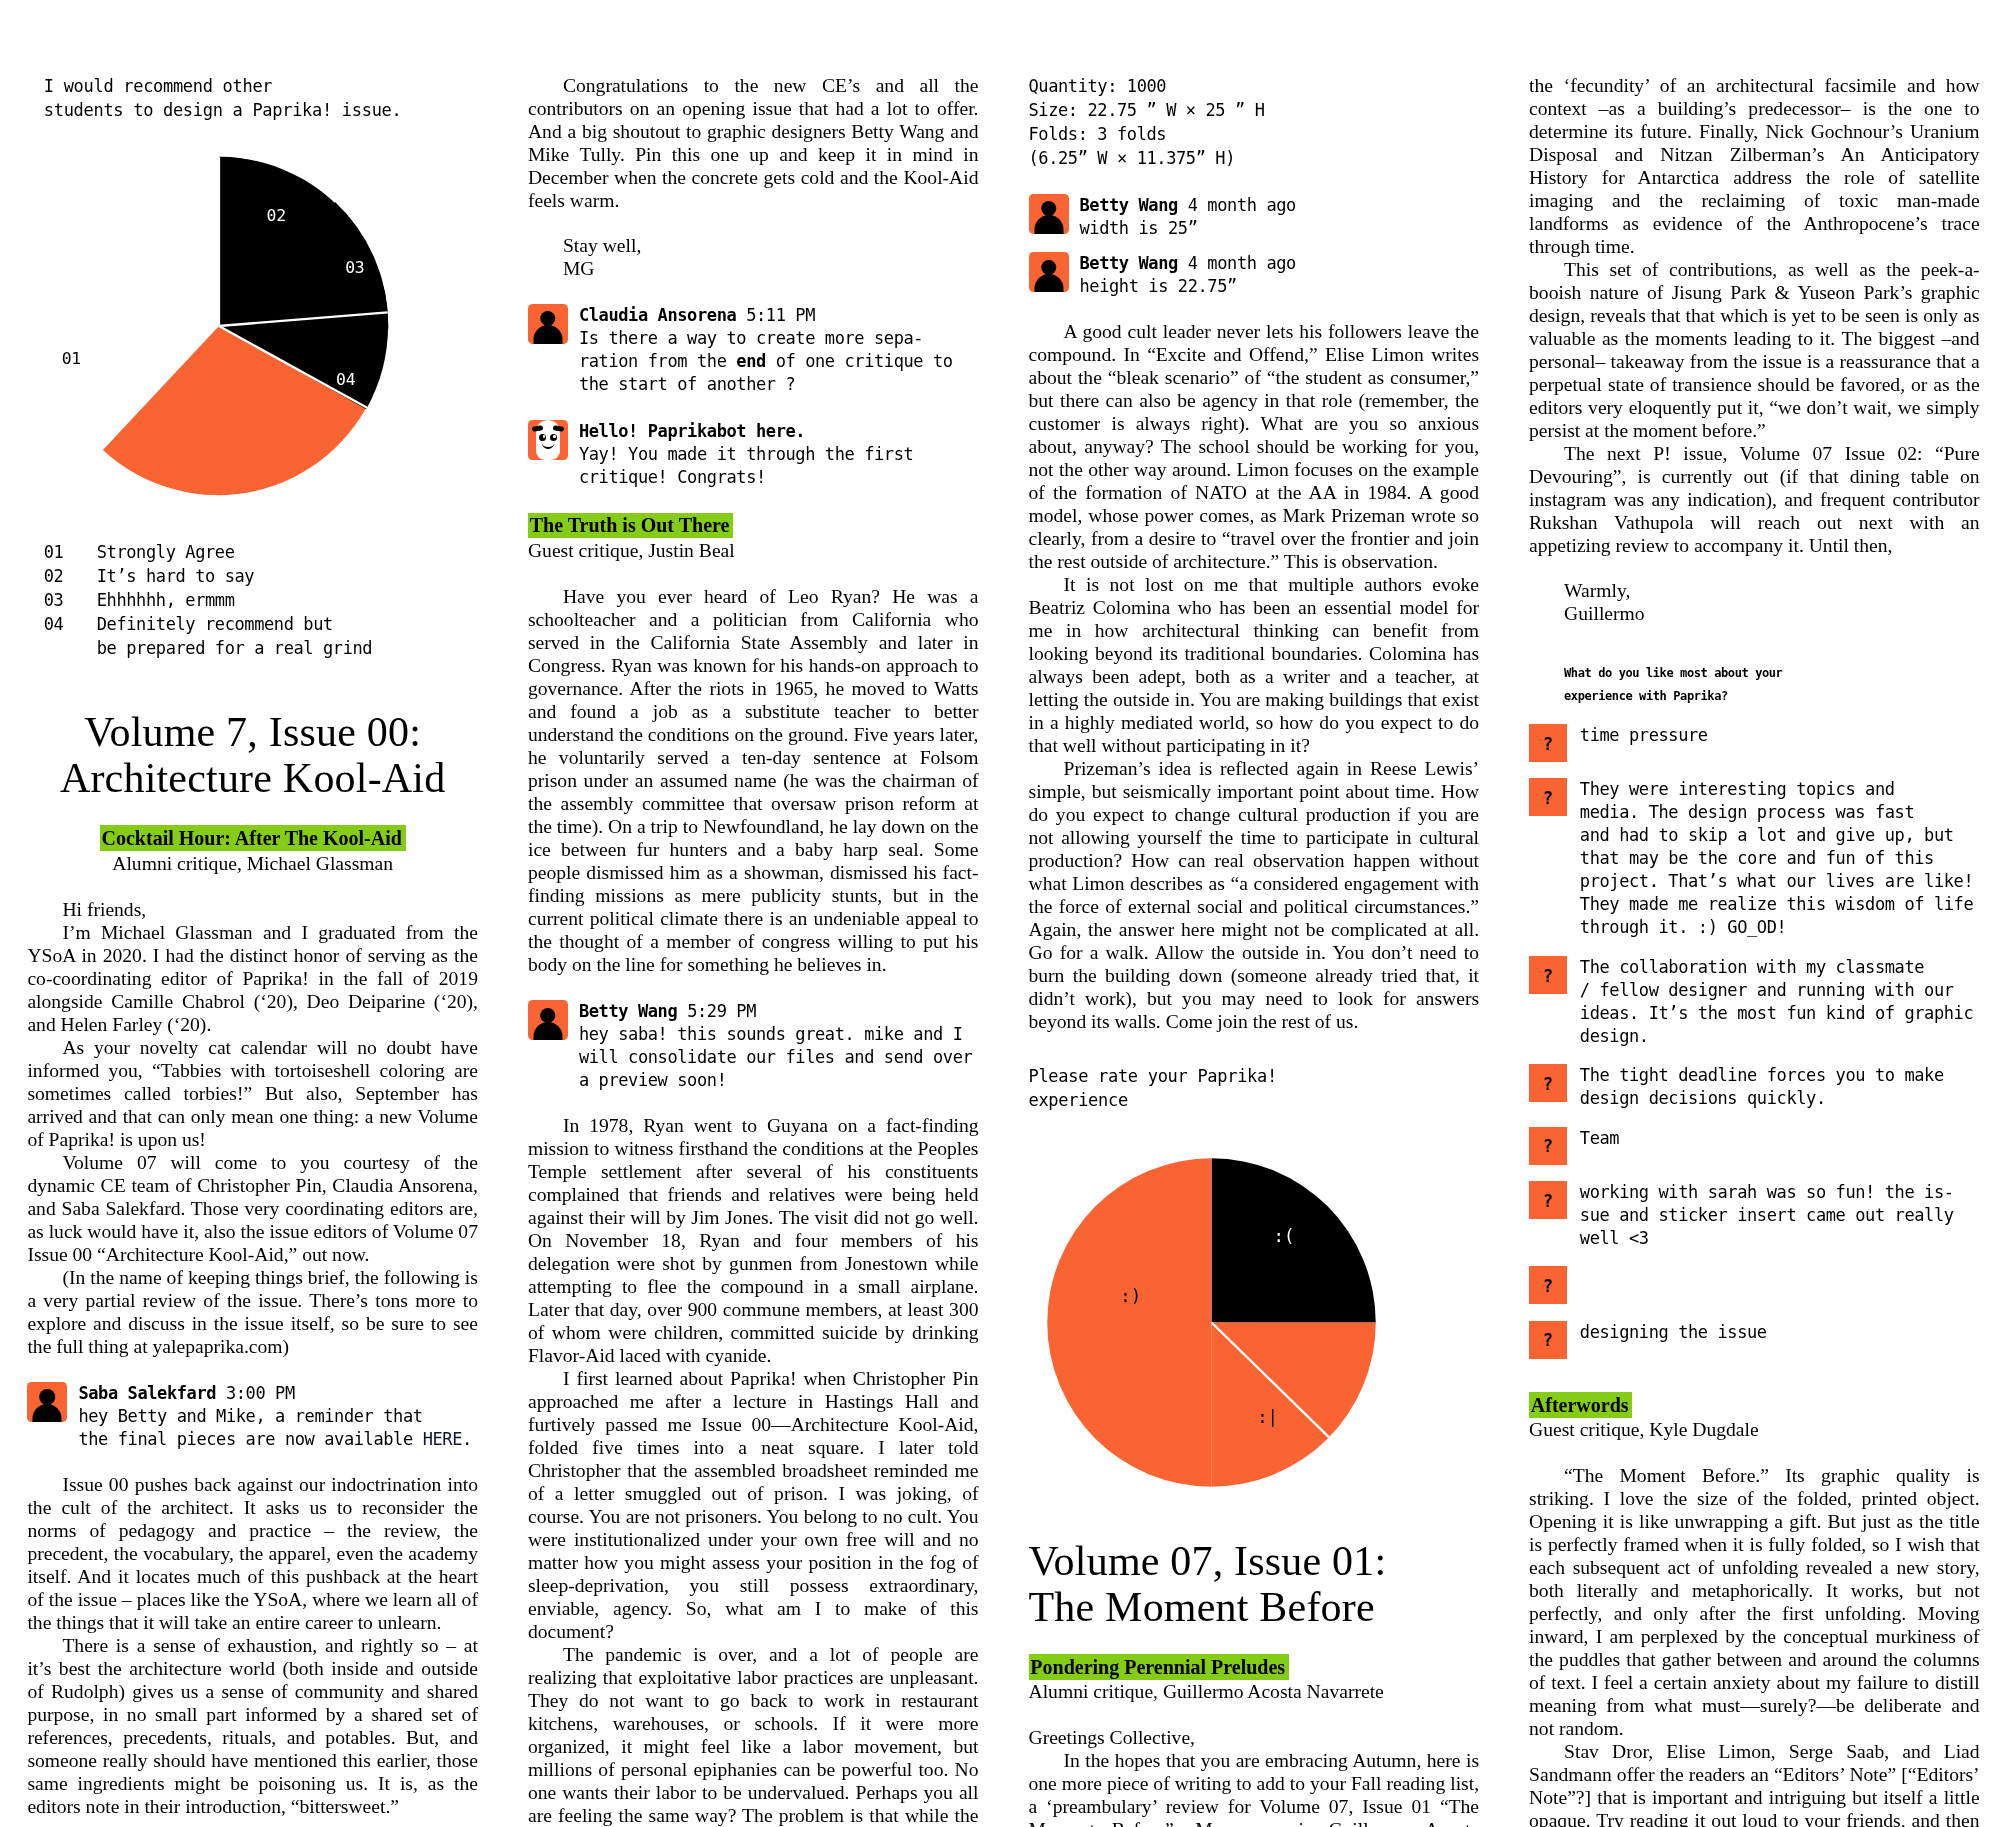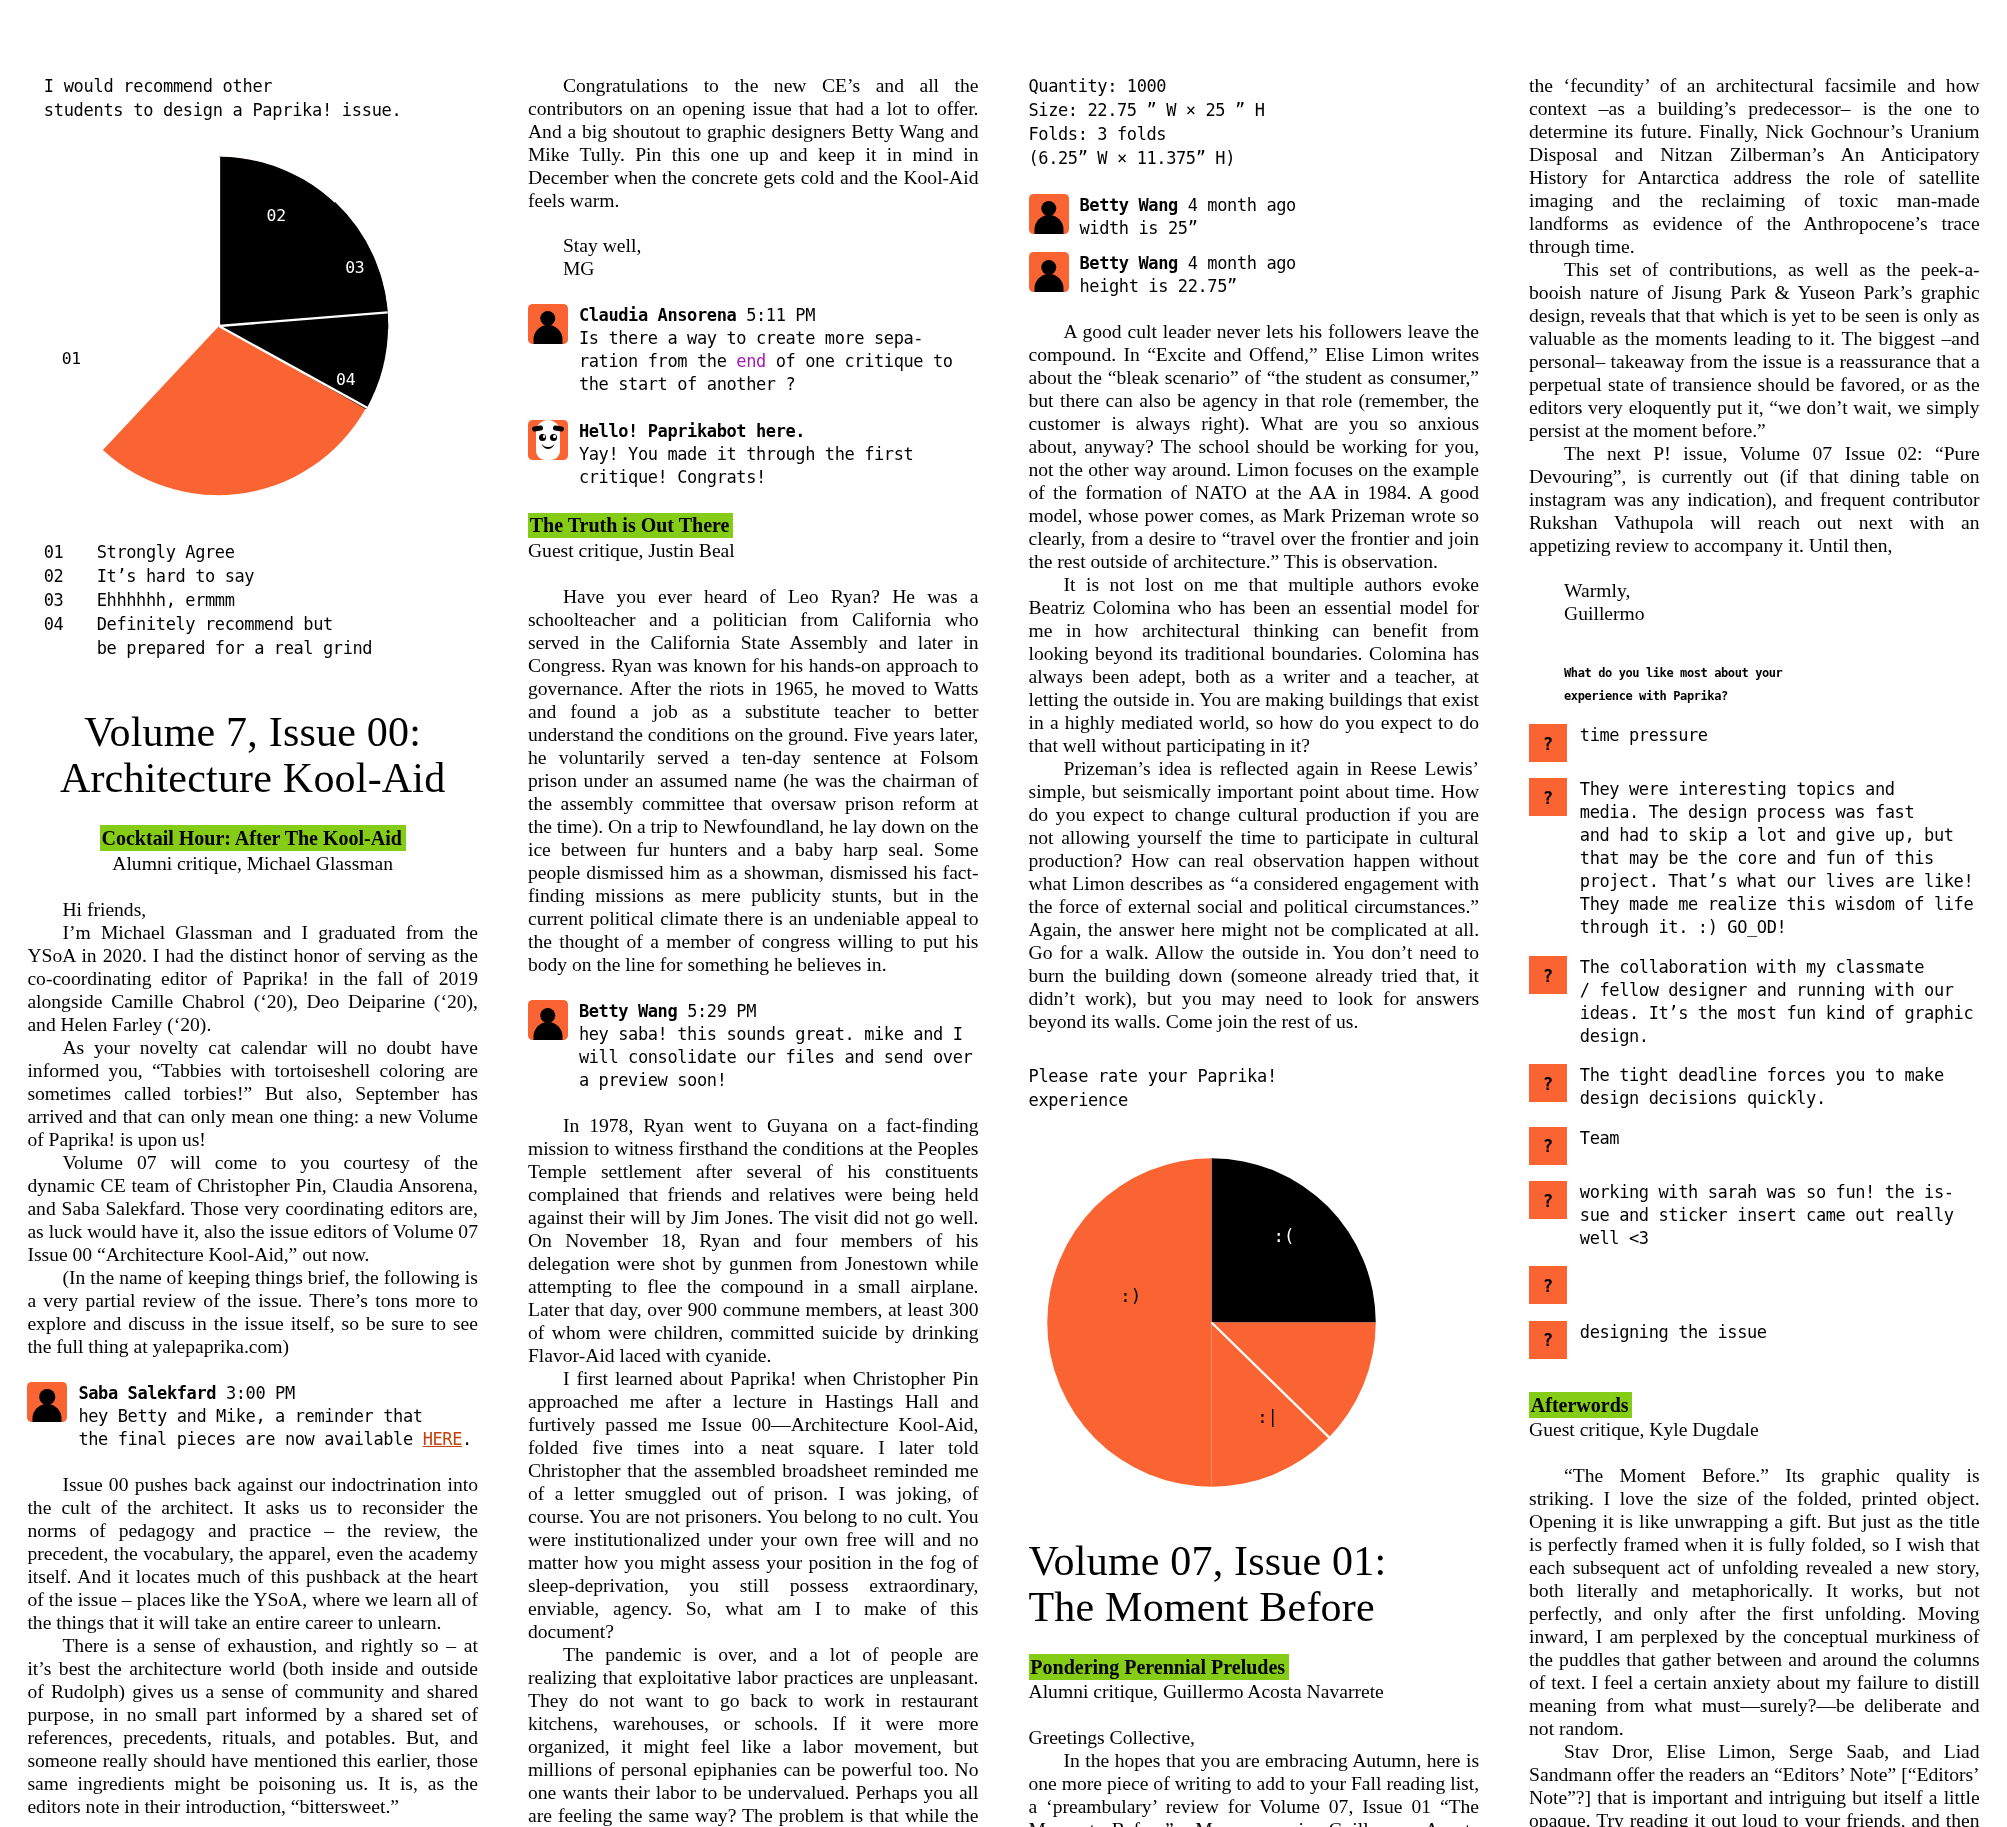--- a/index.html
+++ b/index.html
@@ -142,22 +142,22 @@
     letter-spacing:-0.4px;
   }
   .chat-name .time { font-weight:400; }
   .chat-text {
     font-family:"DejaVu Sans Mono", "Liberation Mono", monospace;
     font-size:17px;
     line-height:23px;
     letter-spacing:-0.4px;
     white-space:pre-wrap;
   }
-  .chat-text .accent { color:#a21caf; }
-  .chat-text .link { color:#c2410c; text-decoration:underline; }
+  .chat-text .accent { color:#000000;font-weight:bold; }
+  .chat-text .link { color:#0f172a; }
 
   
   .survey-q {
     font-family:"DejaVu Sans Mono", "Liberation Mono", monospace;
     font-weight:700;
     font-size:12px;
     line-height:23px;
     letter-spacing:-0.4px;
     white-space:pre-wrap;
     margin-top:37px;

